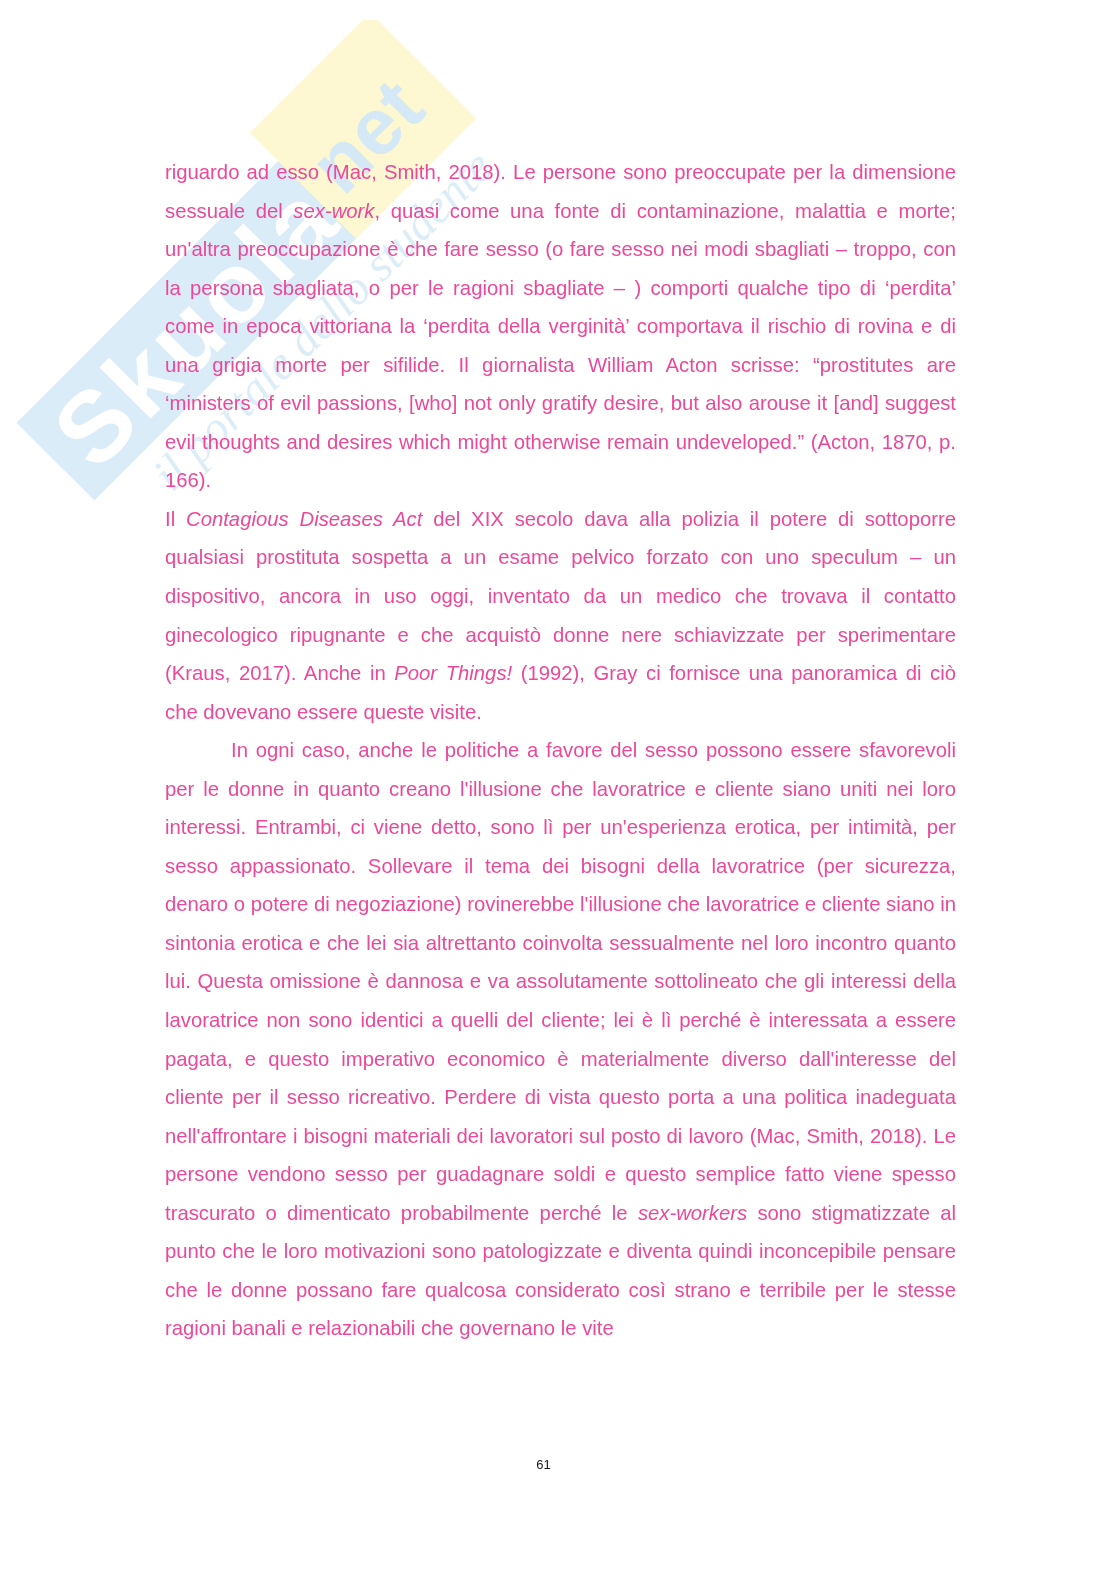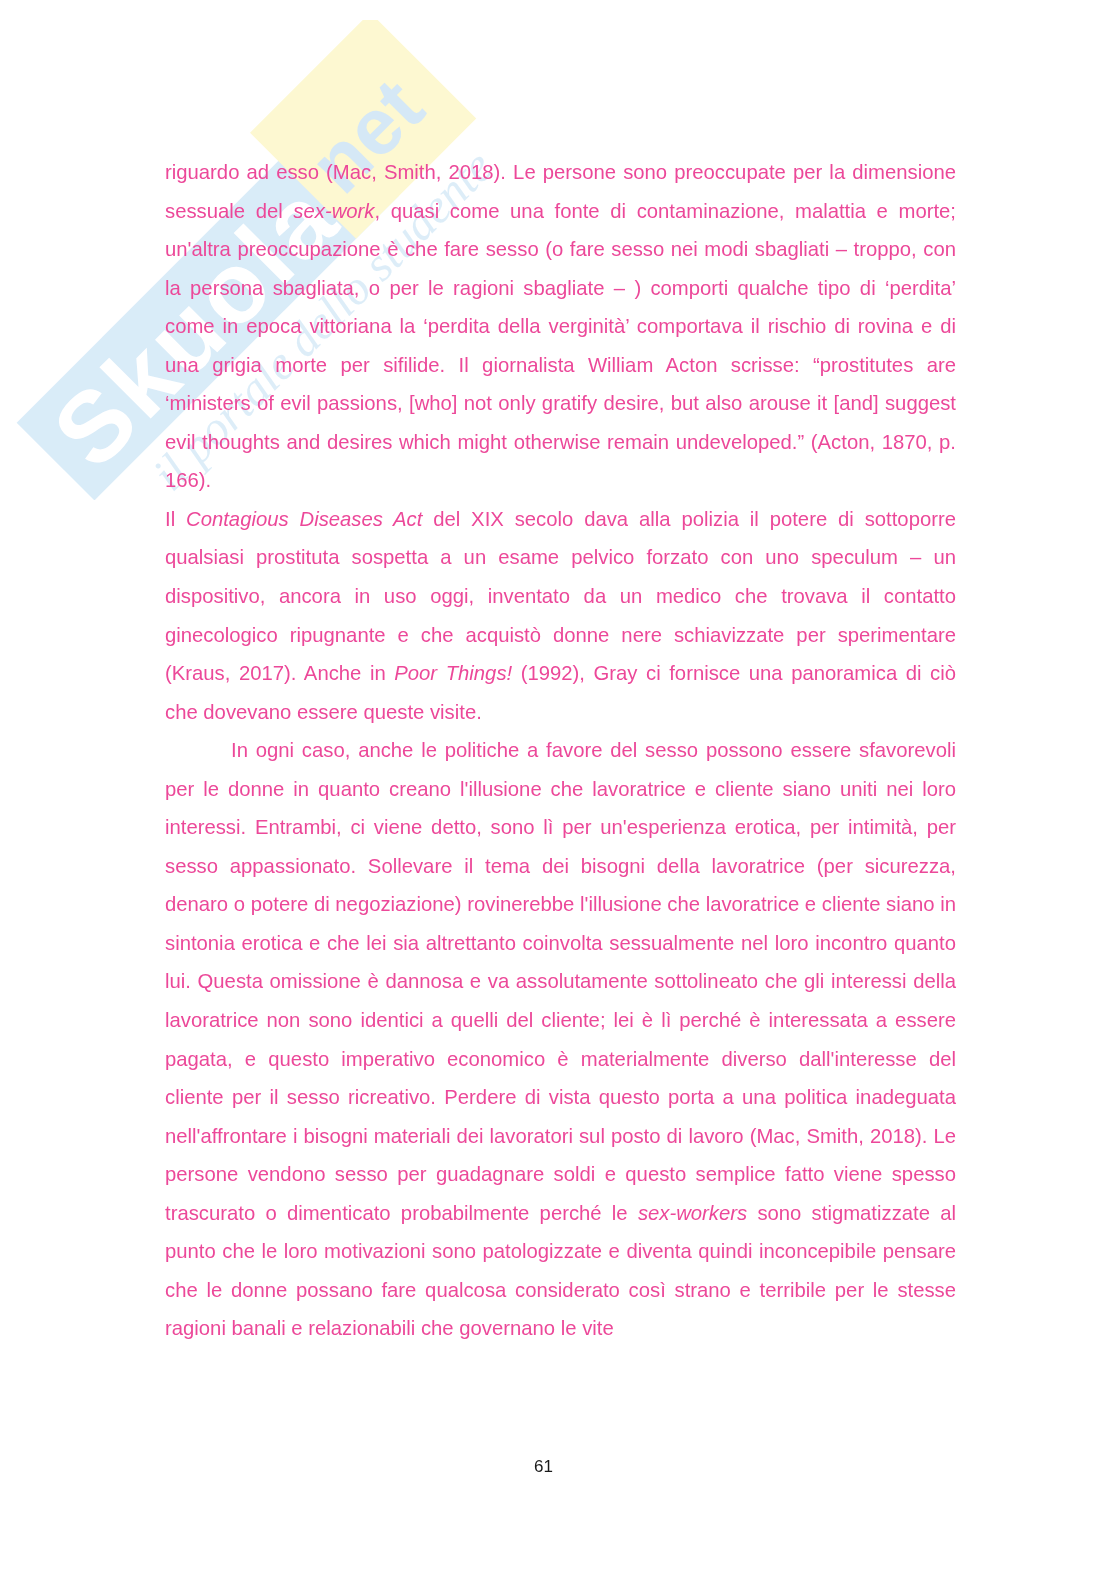--- a/index.html
+++ b/index.html
@@ -9,21 +9,21 @@
   .body-text {
     position:absolute; left:165px; top:153px; width:791px; z-index:1;
     font-family:"Liberation Sans", sans-serif; font-size:20.3px; line-height:38.55px;
     color:#ec4899; text-align:justify; letter-spacing:0px;
   }
   .body-text p { margin:0; }
   .body-text p.indent { text-indent:66px; }
   .body-text i { font-style:italic; }
   .page-number {
     position:absolute; left:0; width:1087px; top:1457px; text-align:center;
-    font-family:"Liberation Sans", sans-serif; font-size:17px; color:#1a1a1a; z-index:1;
+    font-family:"Liberation Sans", sans-serif; font-size:13px; color:#1a1a1a; z-index:1;
   }
 </style>
 </head>
 <body>
 
 <div class="page">
 
   <svg class="watermark" viewBox="0 0 480 480" xmlns="http://www.w3.org/2000/svg">
     <g transform="rotate(-45 240 240)" opacity="0.95">
 

